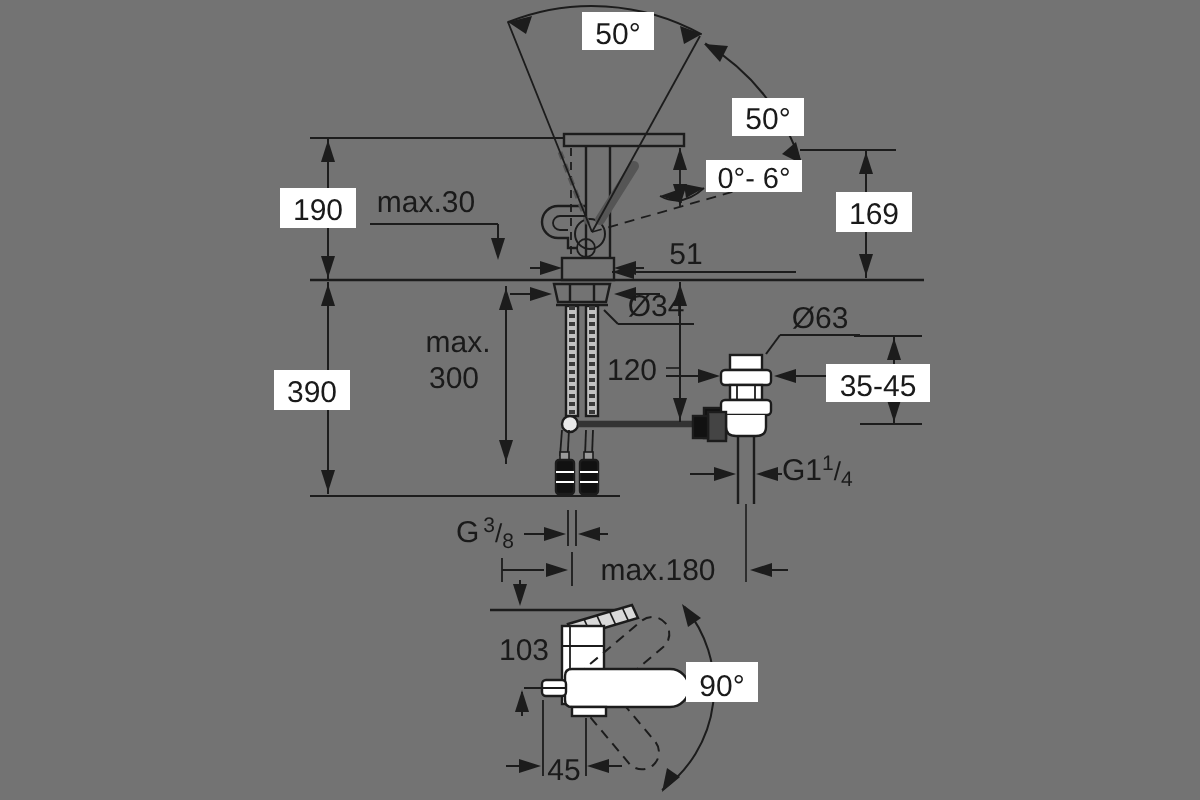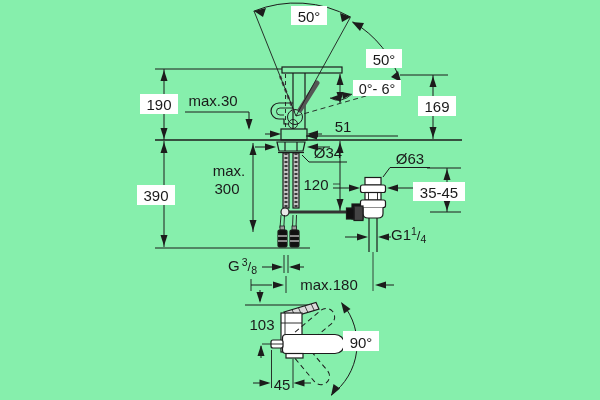--- a/index.html
+++ b/index.html
@@ -1,16 +1,16 @@
 <!DOCTYPE html>
 <html><head>
 <meta charset="utf-8">
 <style>
   html,body{margin:0;padding:0;background:#ffffff;}
-  .stage{position:relative;width:600px;height:400px;background:#86efac;overflow:hidden;}
+  .stage{position:relative;width:600px;height:400px;background:#737373;overflow:hidden;}
   svg text{font-family:"Liberation Sans","DejaVu Sans",sans-serif;fill:#1a1a1a;}
   .dim{font-size:15px;}
   .dimsm{font-size:14.5px;}
 </style>
 </head>
 <body>
 
 <div class="stage">
 <svg width="600" height="400" viewBox="0 0 600 400">
 

